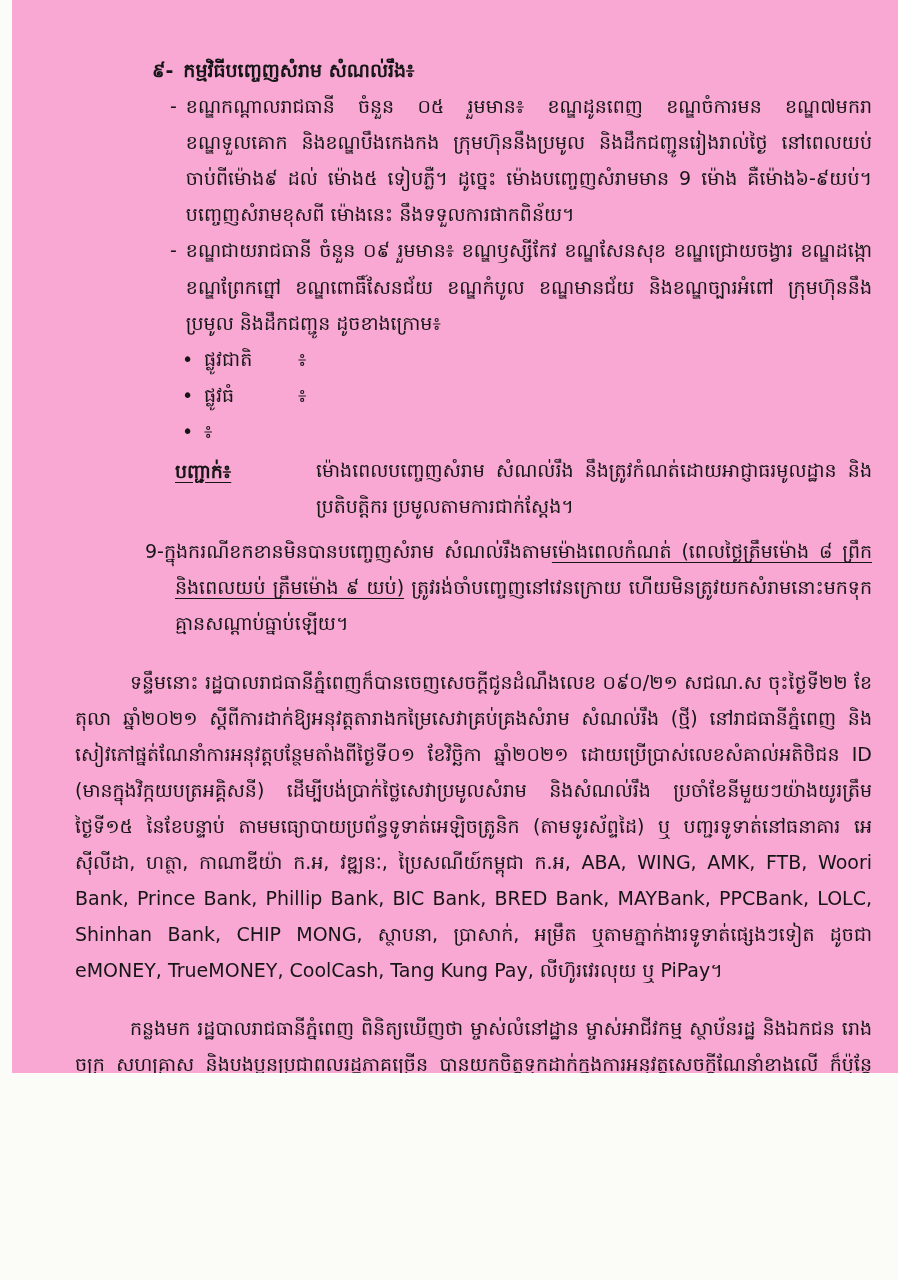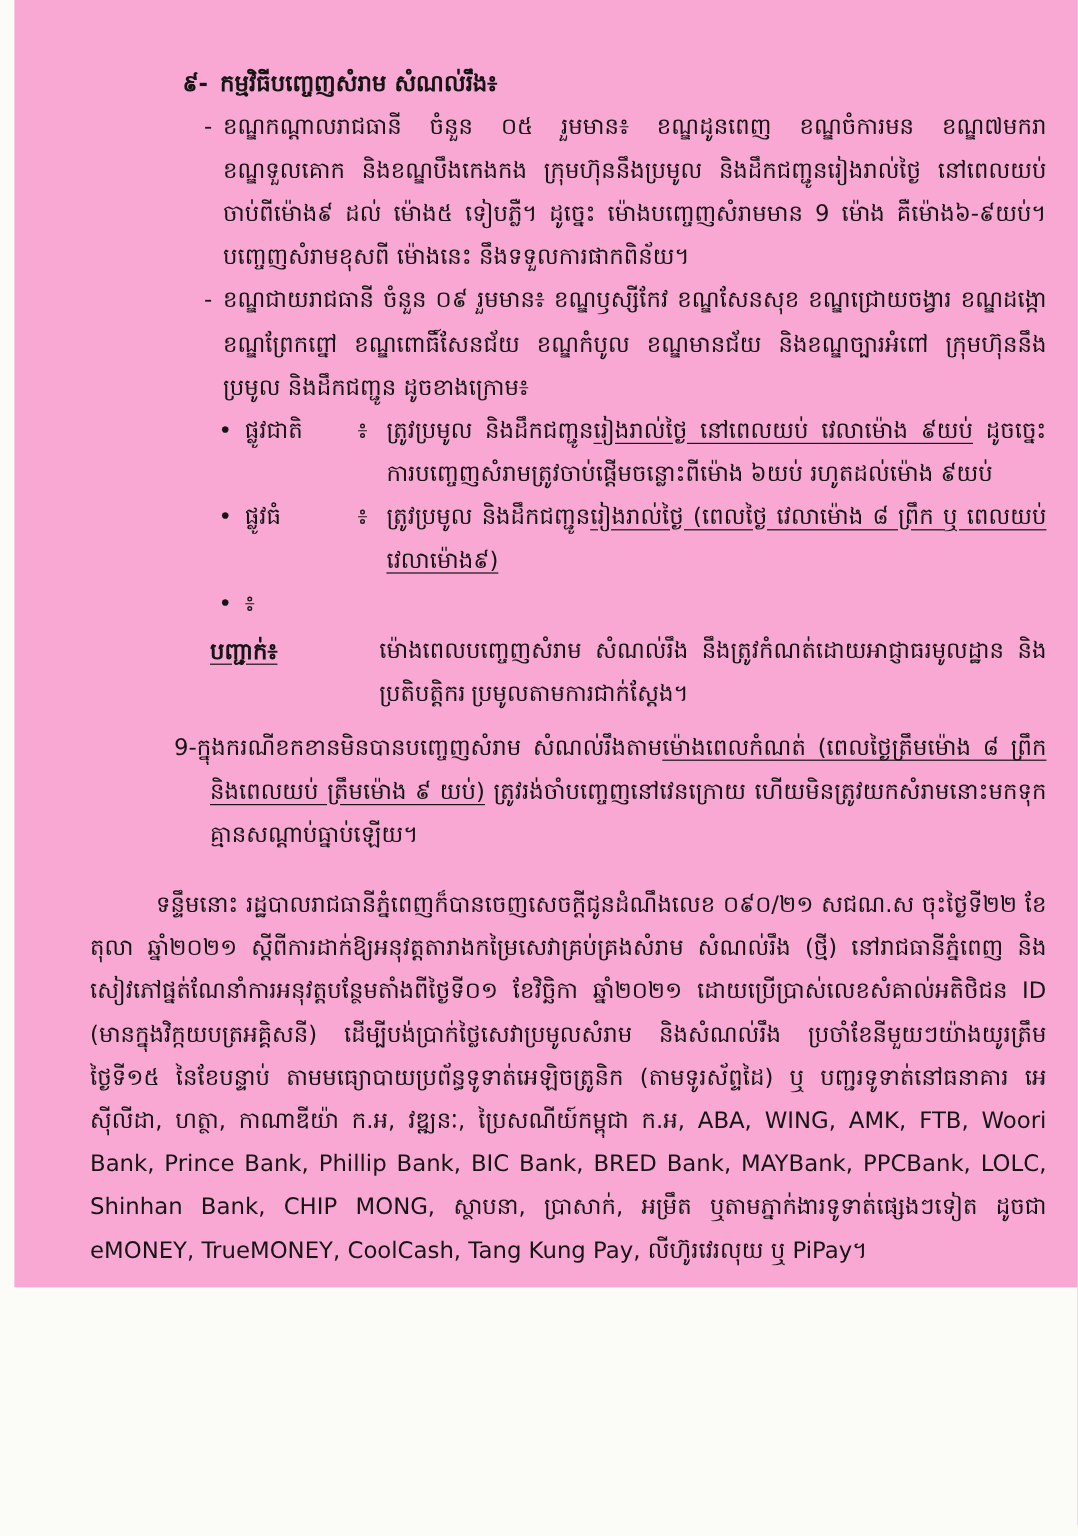--- a/index.html
+++ b/index.html
@@ -136,28 +136,26 @@
       <div class="dash-item">
         <span class="dash">-</span>
         <span class="dash-text">ខណ្ឌជាយរាជធានី ចំនួន ០៩ រួមមាន៖ ខណ្ឌឫស្សីកែវ ខណ្ឌសែនសុខ ខណ្ឌជ្រោយចង្វារ ខណ្ឌដង្កោ ខណ្ឌព្រែកព្នៅ ខណ្ឌពោធិ៍សែនជ័យ ខណ្ឌកំបូល ខណ្ឌមានជ័យ និងខណ្ឌច្បារអំពៅ ក្រុមហ៊ុននឹងប្រមូល និងដឹកជញ្ជូន ដូចខាងក្រោម៖</span>
       </div>
 
       <div>
         <div class="road-row">
           <span class="bullet">•</span>
           <span class="road-label">ផ្លូវជាតិ</span>
           <span class="road-colon">៖</span>
-          <span class="road-text"><span>ត្រូវប្រមូល និងដឹកជញ្ជូន</span><span class="u">រៀងរាល់ថ្ងៃ នៅពេលយប់ វេលាម៉ោង ៩យប់</span><span> ដូចច្នេះ ការបញ្ចេញសំរាមត្រូវចាប់ផ្ដើមចន្លោះពីម៉ោង ៦យប់ រហូតដល់ម៉ោង ៩យប់</span></span>
         </div>
 
         <div class="road-row">
           <span class="bullet">•</span>
           <span class="road-label">ផ្លូវធំ</span>
           <span class="road-colon">៖</span>
-          <span class="road-text"><span>ត្រូវប្រមូល និងដឹកជញ្ជូន</span><span class="u">រៀងរាល់ថ្ងៃ (ពេលថ្ងៃ វេលាម៉ោង ៨ ព្រឹក ឬ ពេលយប់វេលាម៉ោង៩)</span><span></span></span>
         </div>
 
         <div class="road-row">
           <span class="bullet">•</span>
           <span class="road-colon">៖</span>
         </div>
       </div>
 
       <div class="note-row">
         <span class="note-label u">បញ្ជាក់៖</span>

